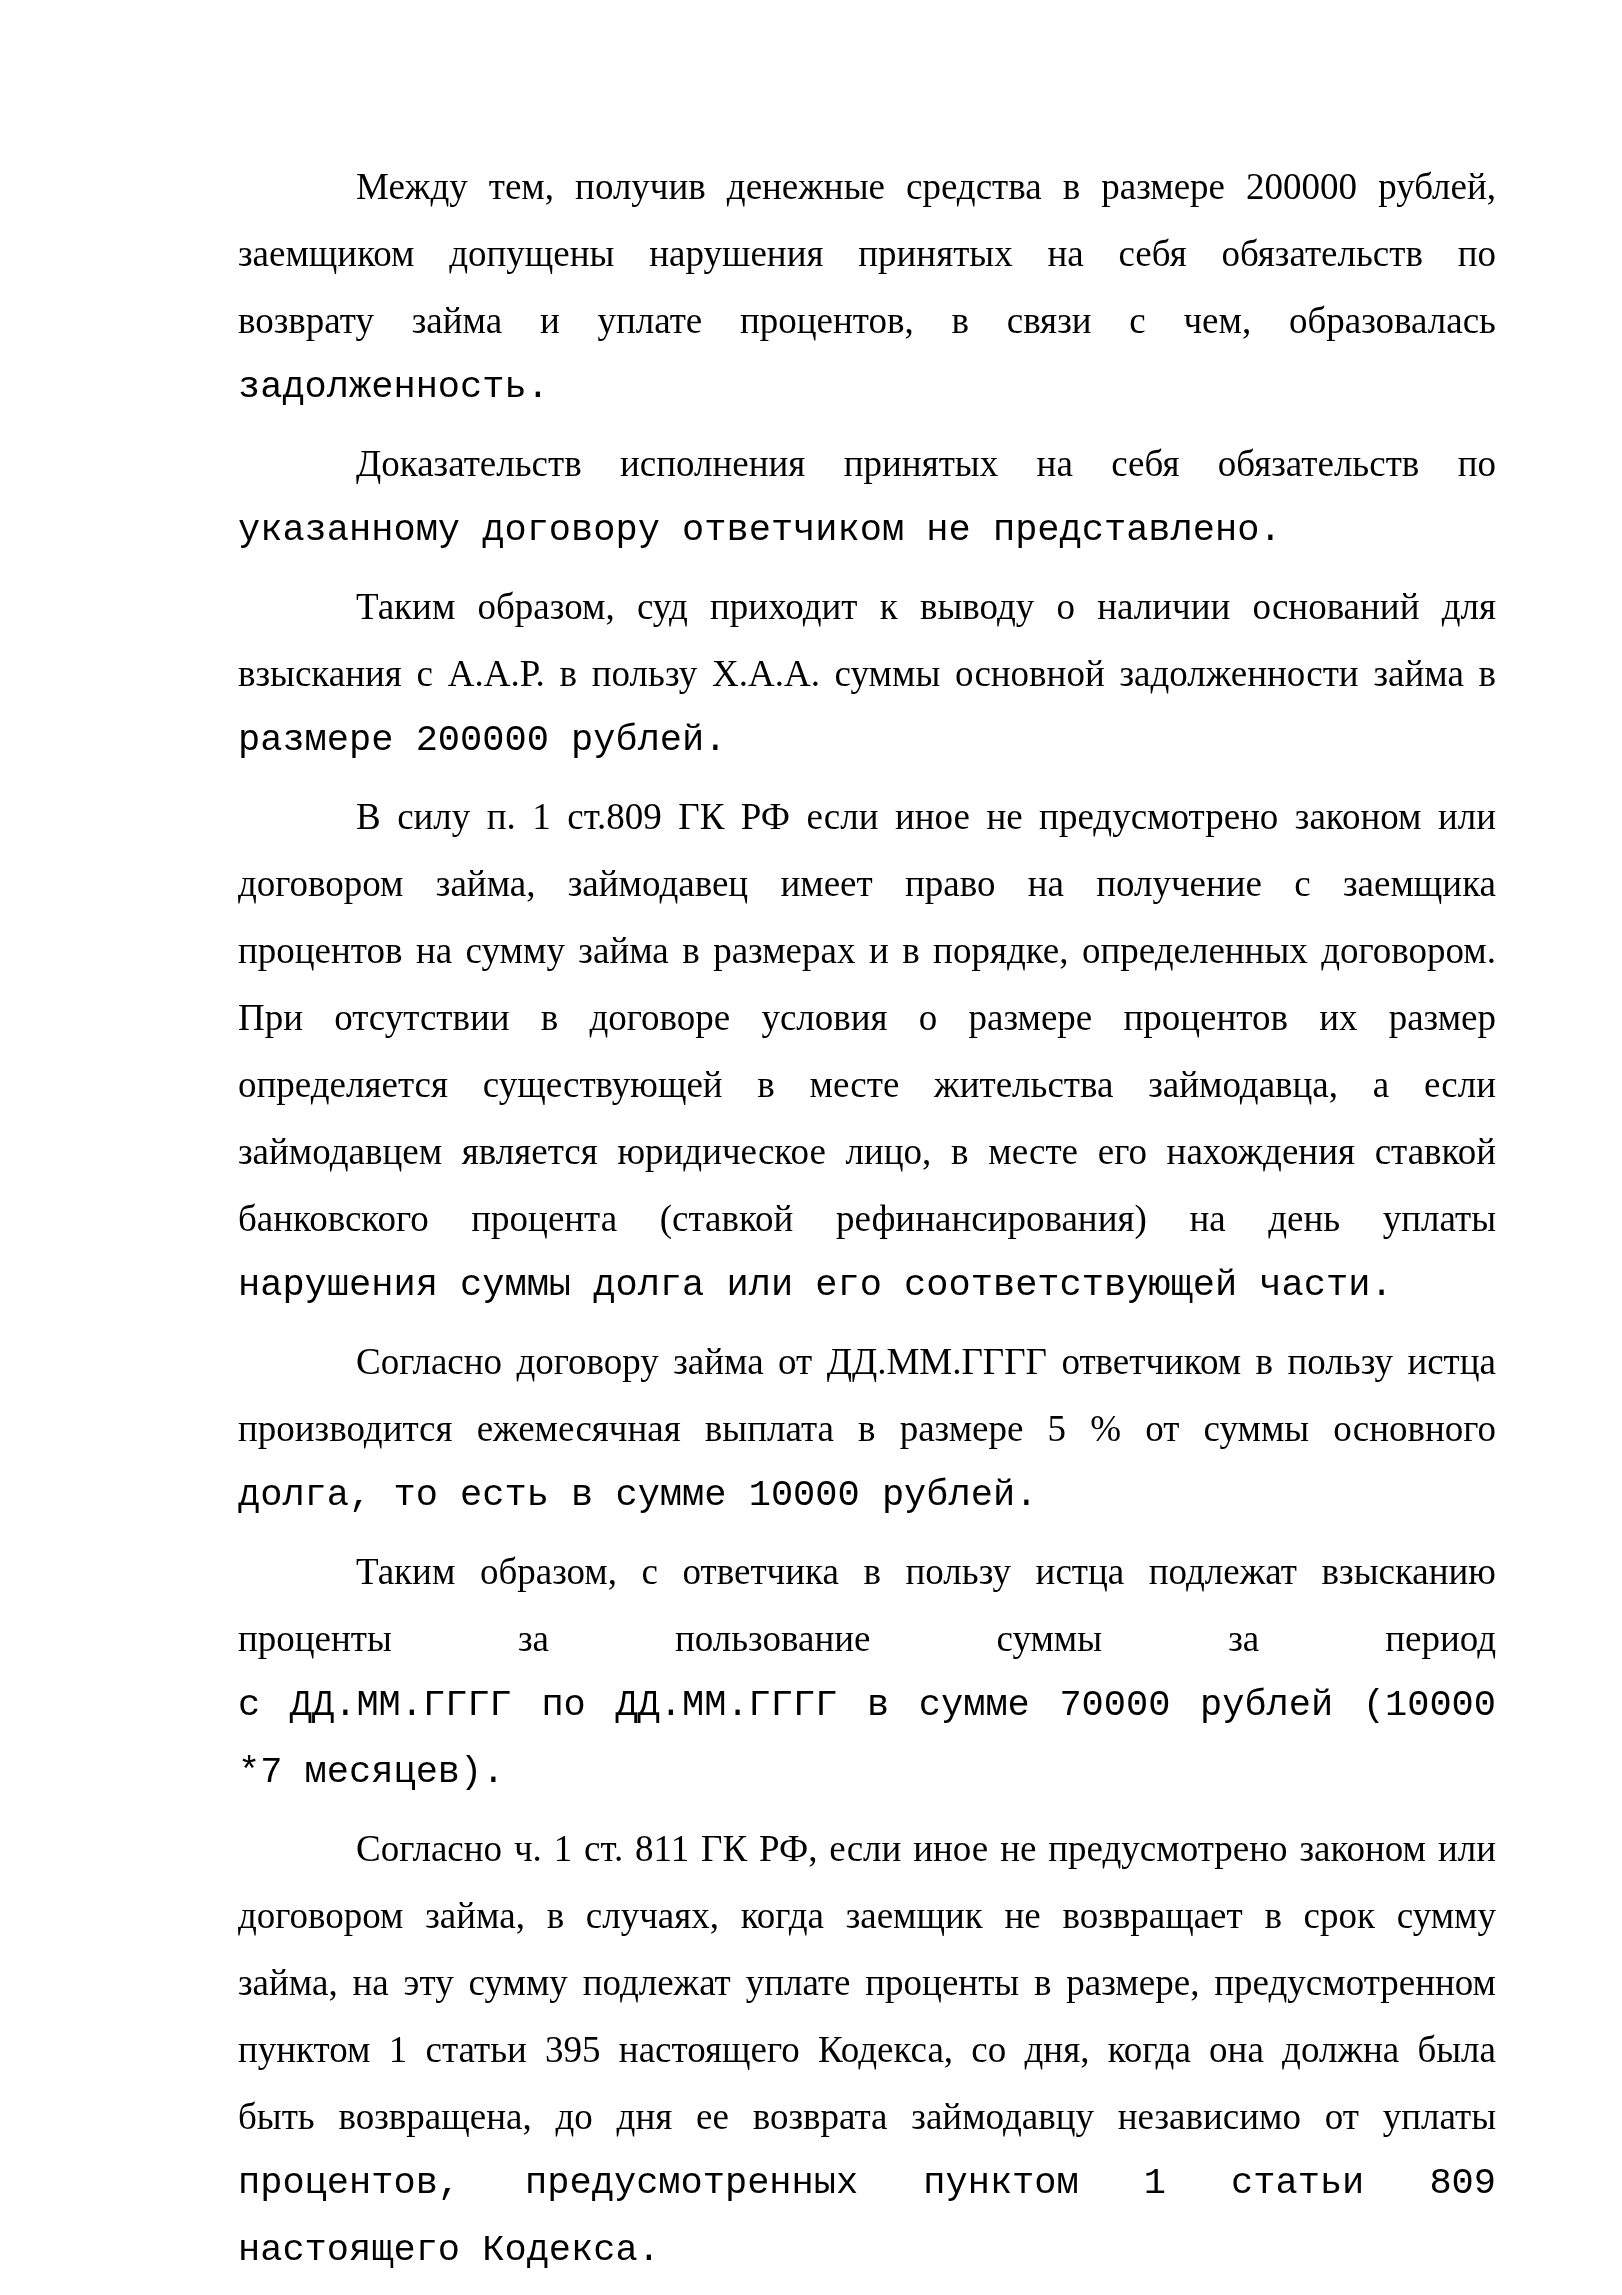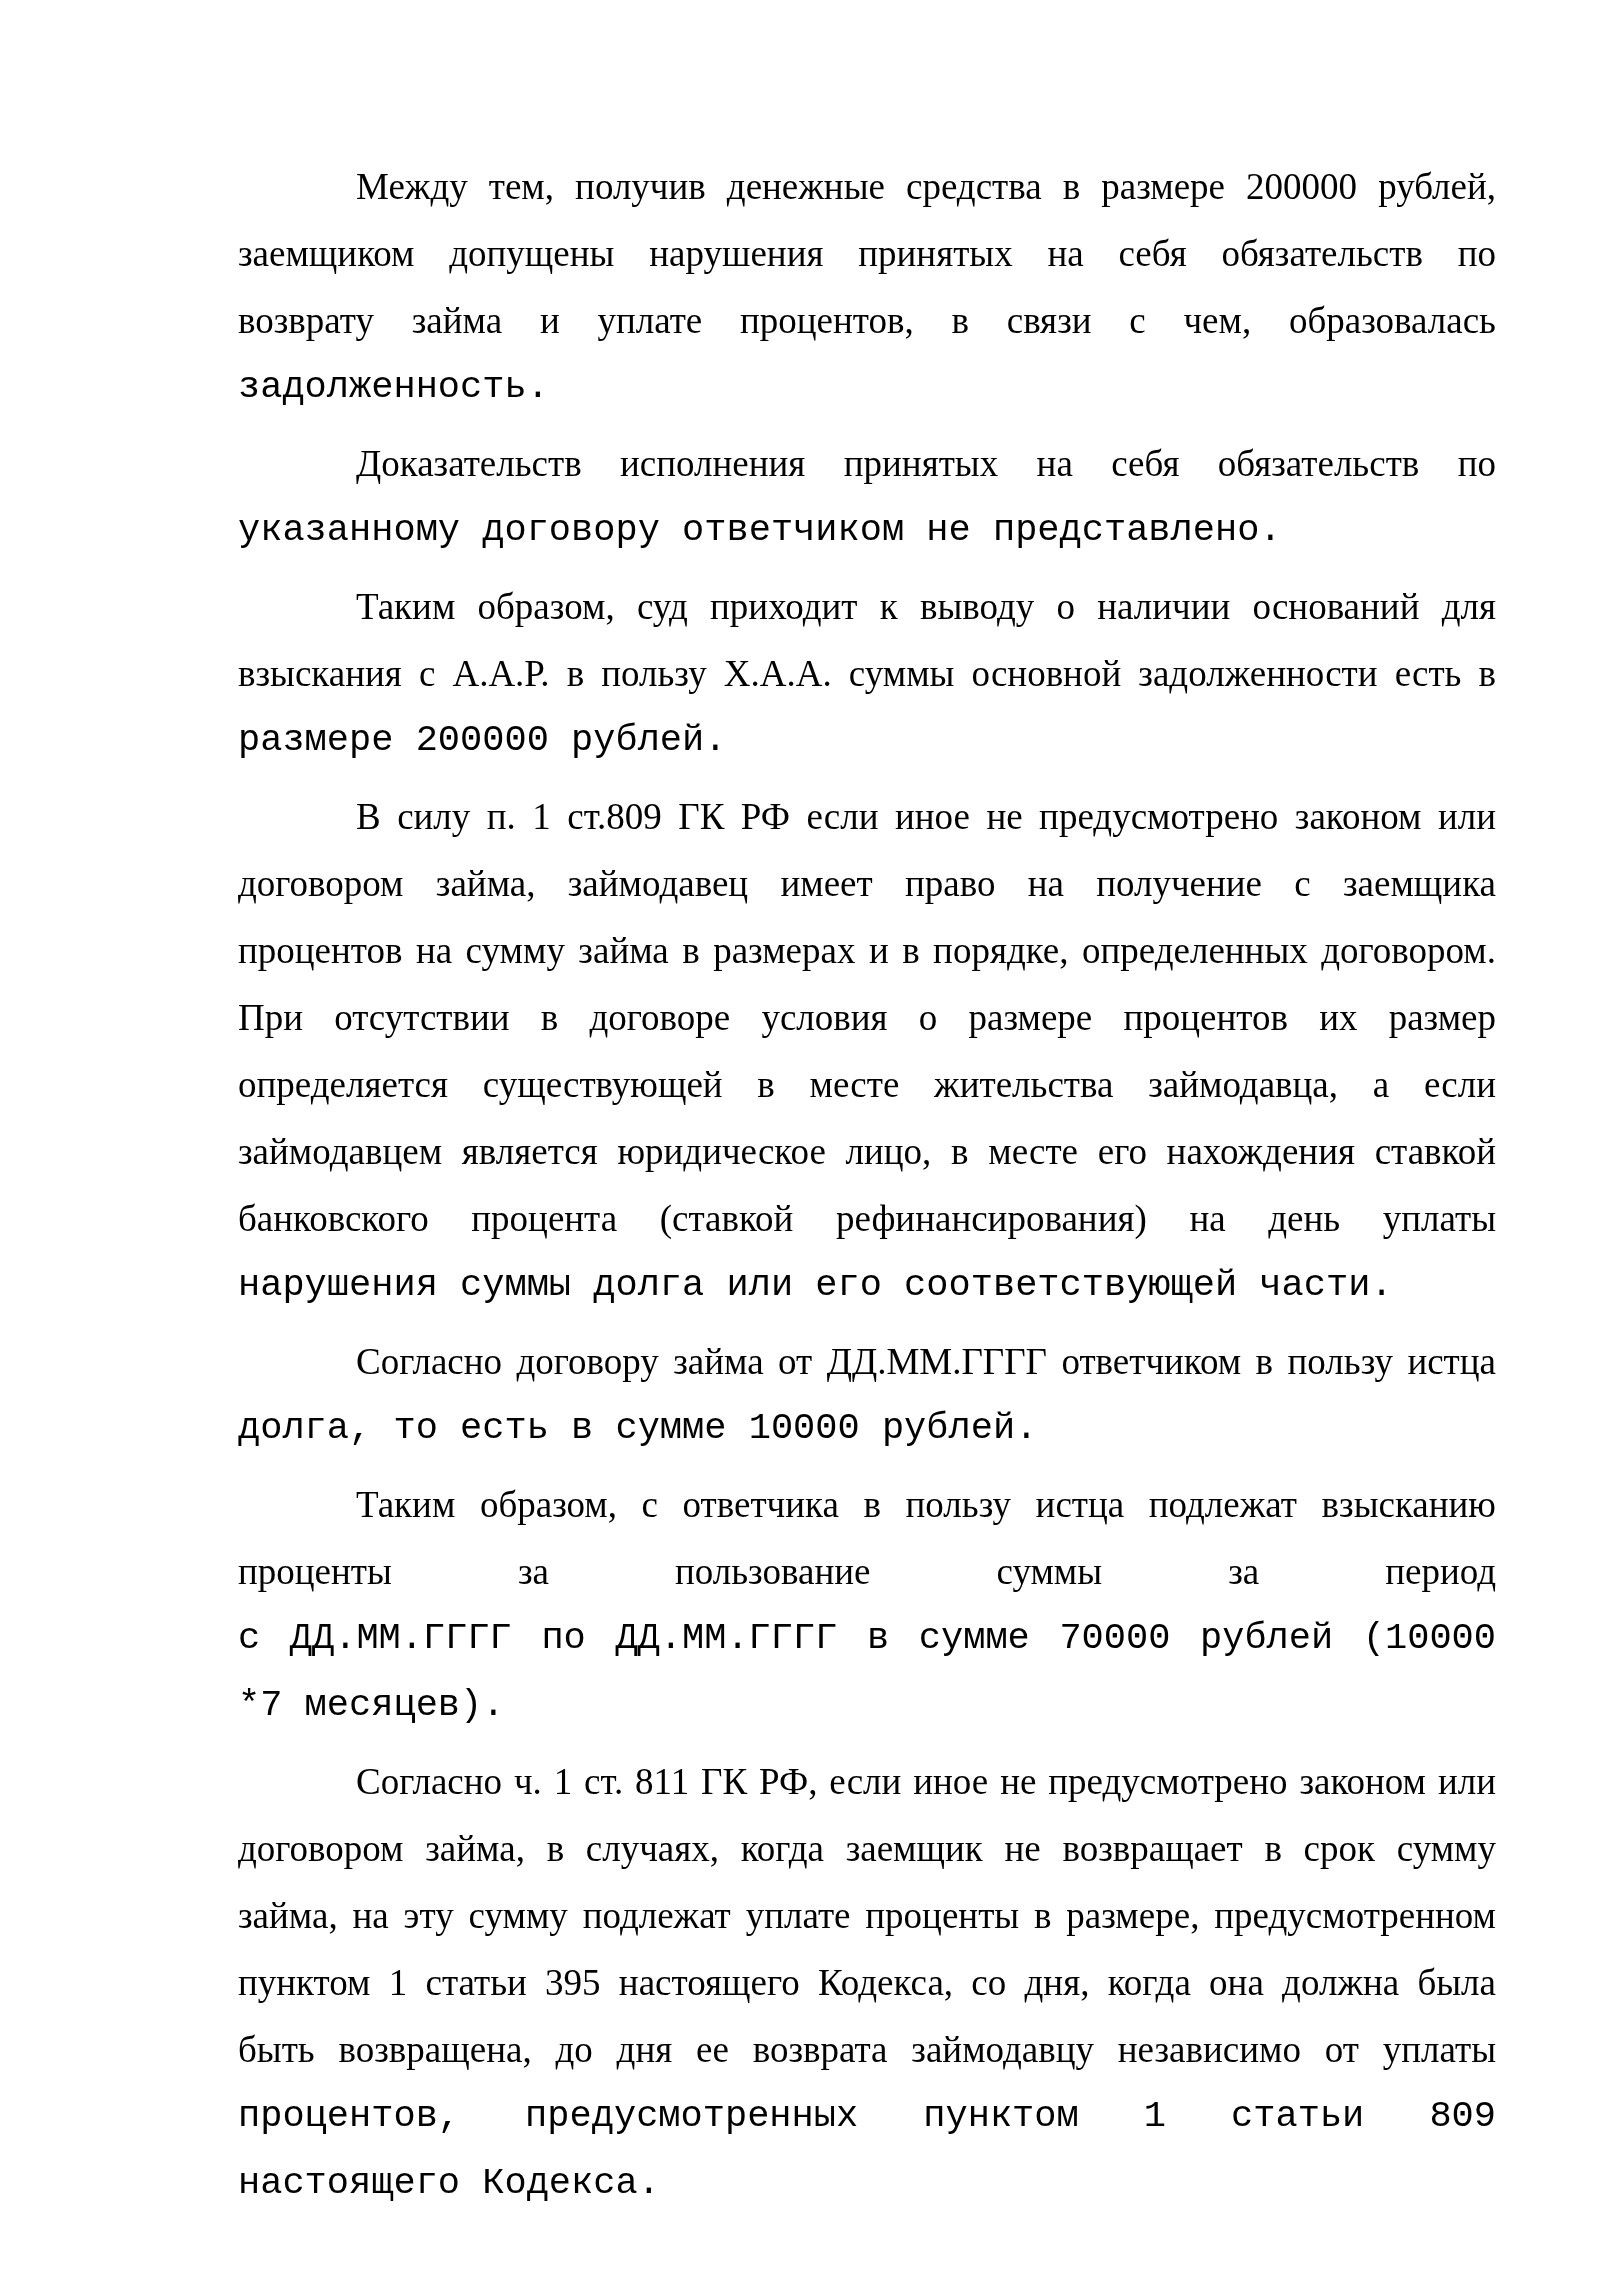--- a/index.html
+++ b/index.html
@@ -45,37 +45,38 @@
     <div class="line last">задолженность.</div>
   </div>
 
   <div class="para">
     <div class="line first">Доказательств исполнения принятых на себя обязательств по</div>
     <div class="line last">указанному договору ответчиком не представлено.</div>
   </div>
 
   <div class="para">
     <div class="line first">Таким образом, суд приходит к выводу о наличии оснований для</div>
-    <div class="line">взыскания с А.А.Р. в пользу Х.А.А. суммы основной задолженности есть в</div>
+    <div class="line">взыскания с А.А.Р. в пользу Х.А.А. суммы основной задолженности займа в</div>
     <div class="line last">размере 200000 рублей.</div>
   </div>
 
   <div class="para">
     <div class="line first">В силу п. 1 ст.809 ГК РФ если иное не предусмотрено законом или</div>
     <div class="line">договором займа, займодавец имеет право на получение с заемщика</div>
     <div class="line">процентов на сумму займа в размерах и в порядке, определенных договором.</div>
     <div class="line">При отсутствии в договоре условия о размере процентов их размер</div>
     <div class="line">определяется существующей в месте жительства займодавца, а если</div>
     <div class="line">займодавцем является юридическое лицо, в месте его нахождения ставкой</div>
     <div class="line">банковского процента (ставкой рефинансирования) на день уплаты</div>
     <div class="line last">нарушения суммы долга или его соответствующей части.</div>
   </div>
 
   <div class="para">
     <div class="line first">Согласно договору займа от ДД.ММ.ГГГГ ответчиком в пользу истца</div>
+    <div class="line">производится ежемесячная выплата в размере 5 % от суммы основного</div>
     <div class="line last">долга, то есть в сумме 10000 рублей.</div>
   </div>
 
   <div class="para">
     <div class="line first">Таким образом, с ответчика в пользу истца подлежат взысканию</div>
     <div class="line">проценты за пользование суммы за период</div>
     <div class="line last">с ДД.ММ.ГГГГ по ДД.ММ.ГГГГ в сумме 70000 рублей (10000 *7 месяцев).</div>
   </div>
 
   <div class="para">

